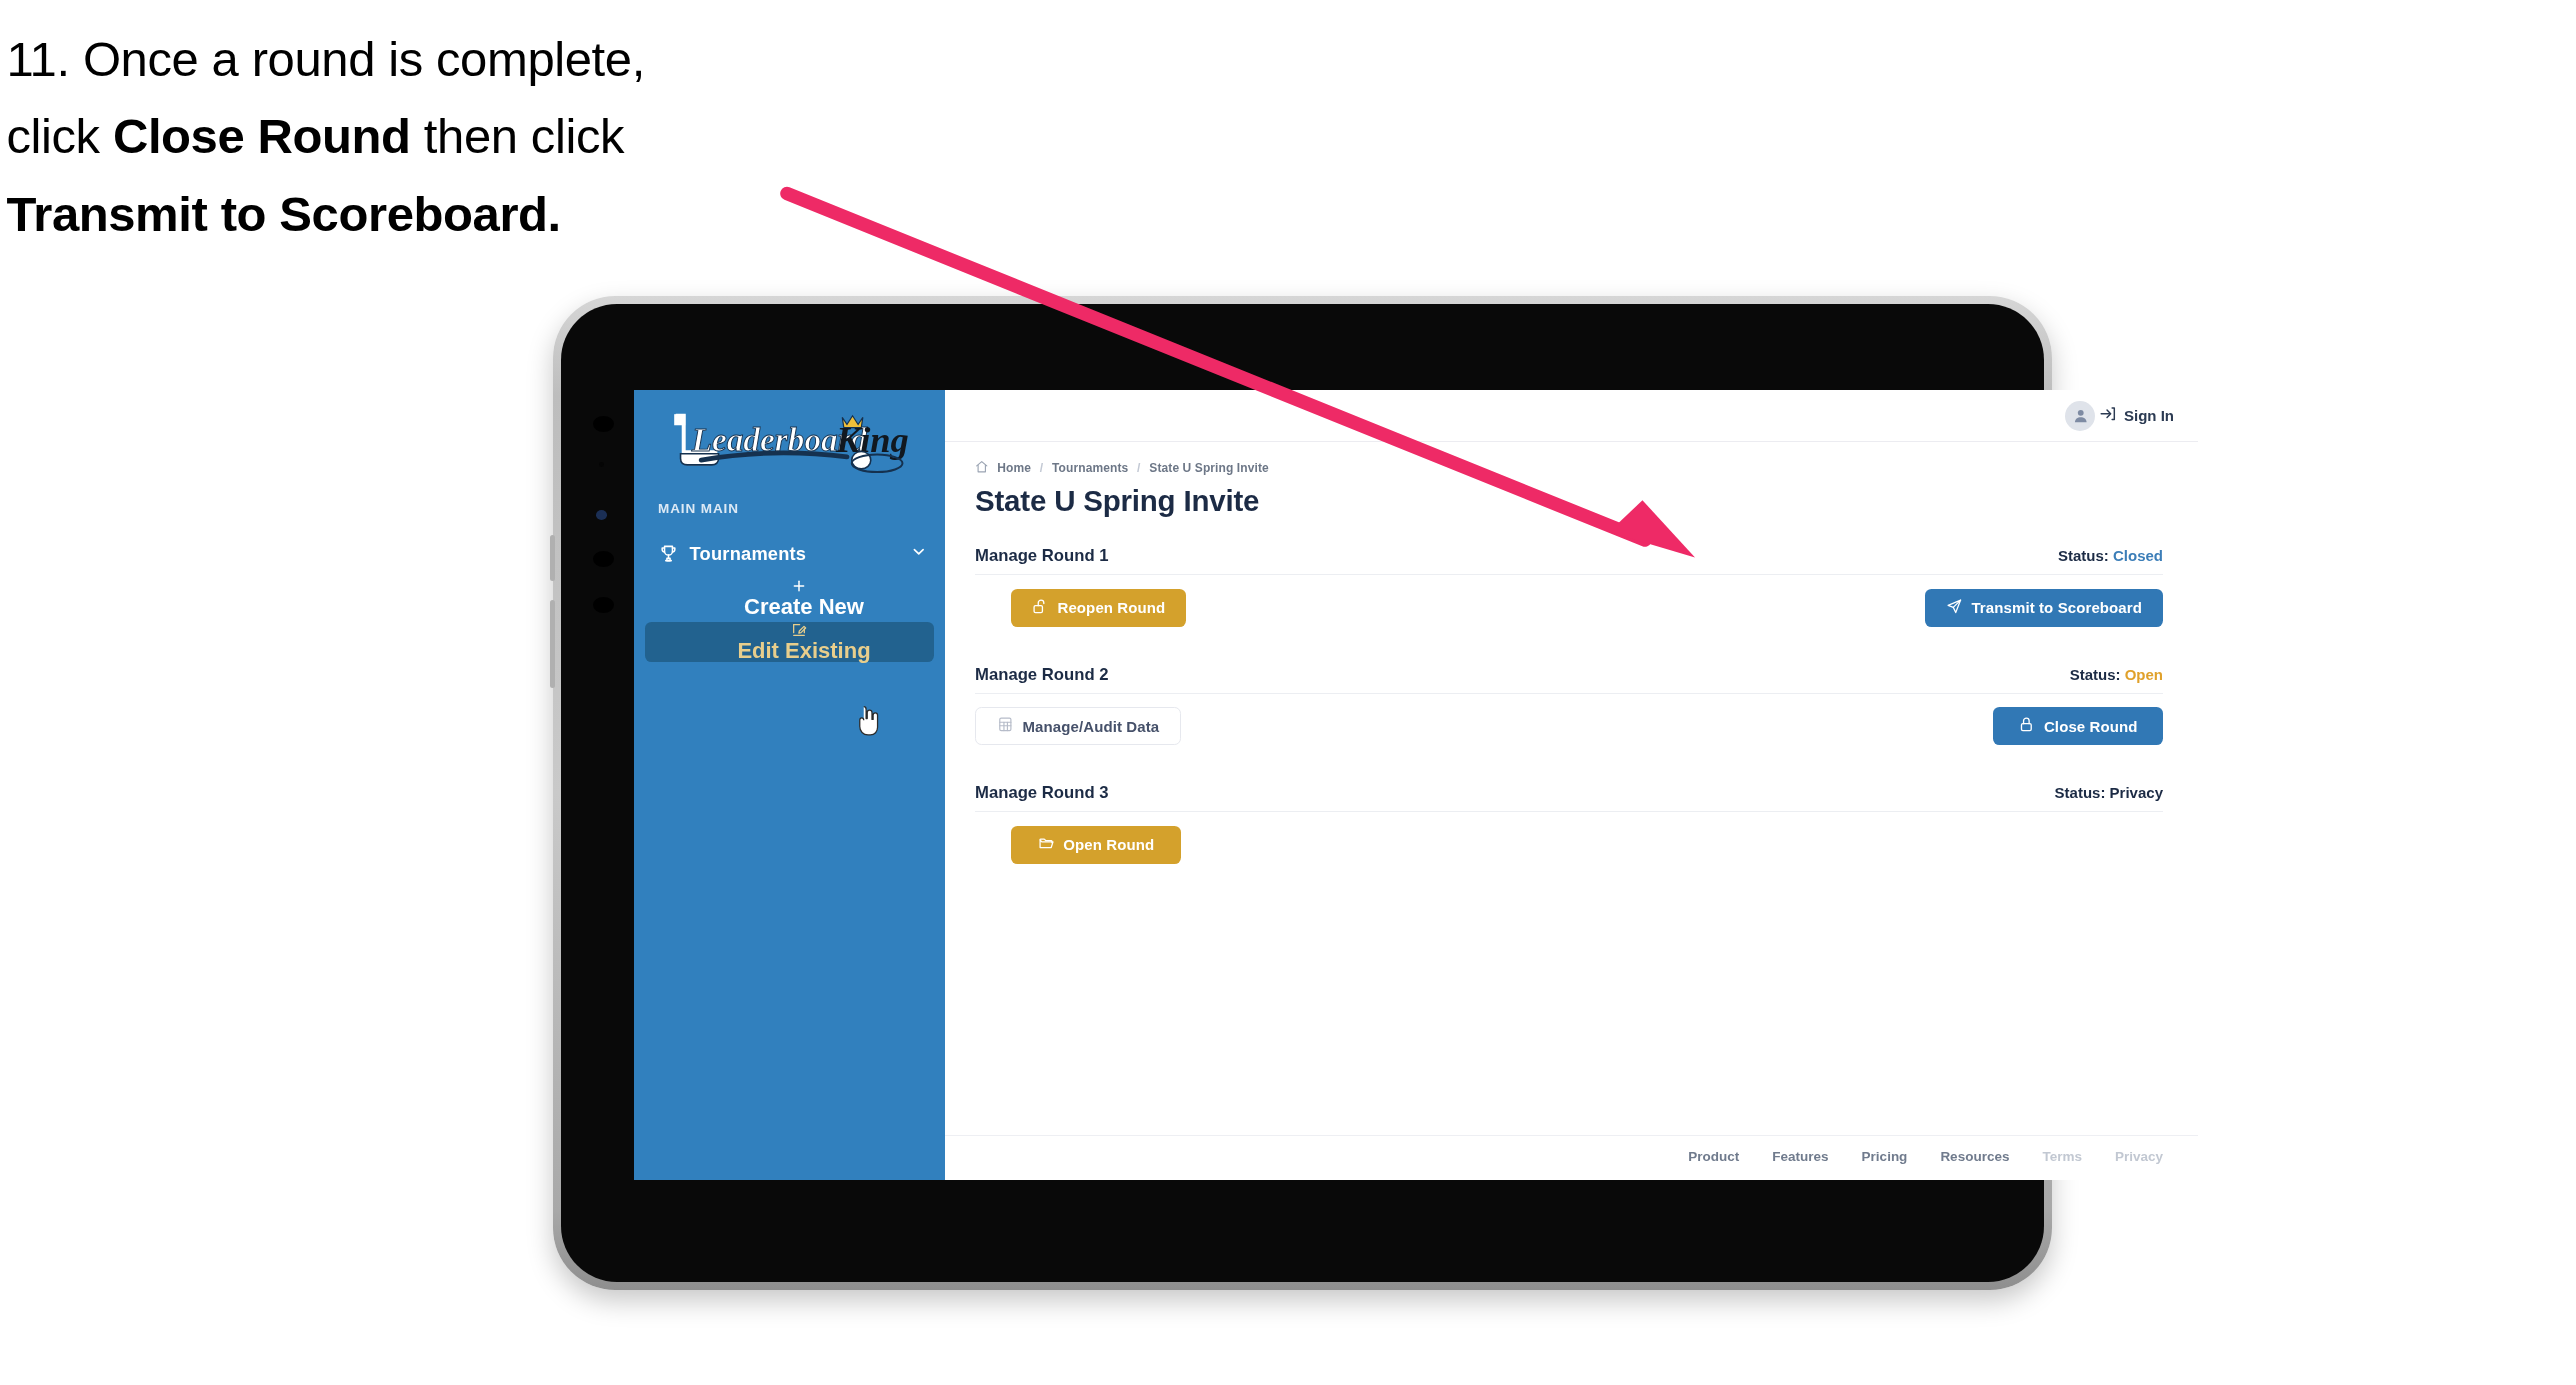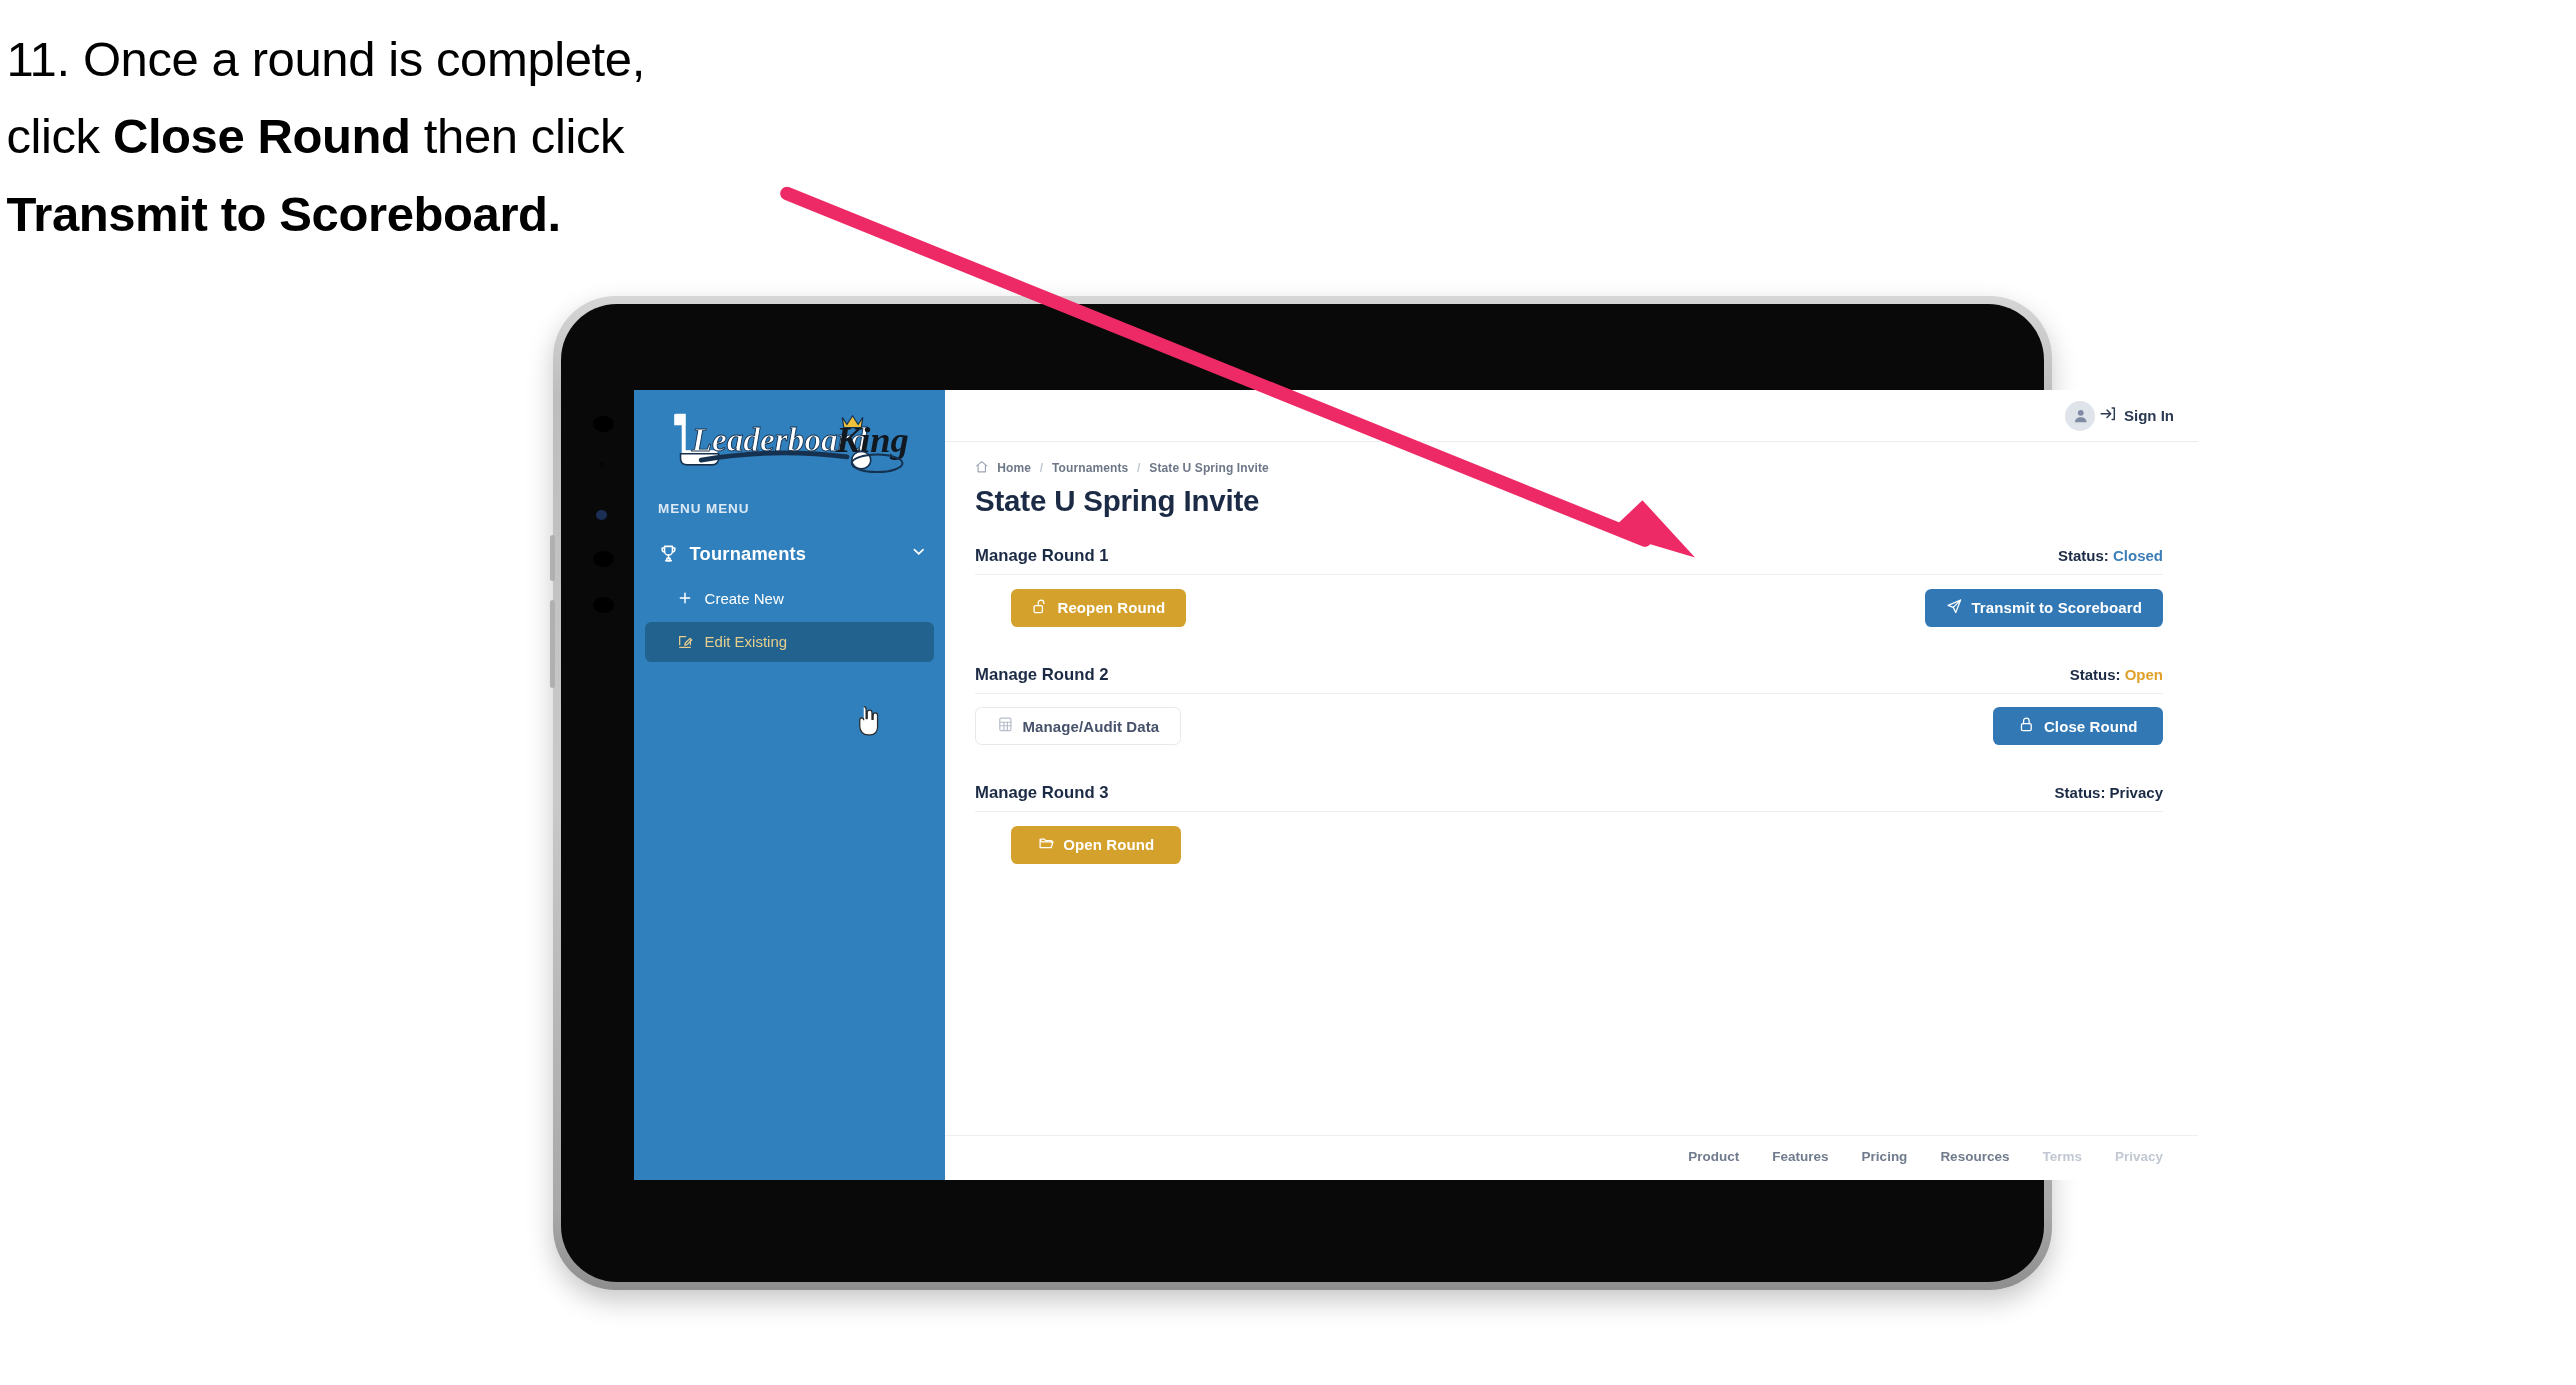--- a/index.html
+++ b/index.html
@@ -139,23 +139,24 @@
   }
   .nav-item .chevron { margin-left: auto; }
 
   .nav-sub {
     display: flex;
     align-items: center;
     height: 40px;
     margin: 3.2px 11px 0 11px;
     padding-left: 29px;
     border-radius: 6.4px;
-    font-size: 15px;
-    font-weight: normal;
+    font-size: 22px;
+    font-weight: bold;
     color: #ffffff;
+    flex-direction: column;
   }
   .nav-sub .sub-icon {
     width: 21px;
     display: flex;
     align-items: center;
     justify-content: center;
     margin-right: 9.6px;
   }
   .nav-sub.active {
     background: #22628F;
@@ -343,21 +344,21 @@
 
         <path d="M234 8 l6 9 l7 -11 l7 11 l6 -9 l-2 13 h-22 z" fill="#EFC03A" stroke="#15314f" stroke-width="1.5"></path>
 
         <text x="226" y="52" font-family="'Liberation Serif',serif" font-size="46" font-style="italic" font-weight="bold" fill="#111820">King</text>
 
         <ellipse cx="258" cy="62" rx="12" ry="11" fill="#ffffff" stroke="#15314f" stroke-width="2"></ellipse>
         <ellipse cx="278" cy="66" rx="32" ry="11" fill="none" stroke="#15314f" stroke-width="2.5"></ellipse>
       </svg>
     </div>
 
-    <div class="main-menu-label">MENU MENU</div>
+    <div class="main-menu-label">MAIN MAIN</div>
 
     <div class="nav-group">
 
       <div class="nav-item">
         <span class="nav-icon">
           <svg width="19" height="19" viewBox="0 0 24 24" fill="none" stroke="#ffffff" stroke-width="1.9" stroke-linecap="round" stroke-linejoin="round">
             <path d="M7 3h10v6a5 5 0 0 1-10 0V3z"></path>
             <path d="M7 5H4v2a3 3 0 0 0 3 3"></path>
             <path d="M17 5h3v2a3 3 0 0 1-3 3"></path>
             <path d="M12 14v4"></path>

